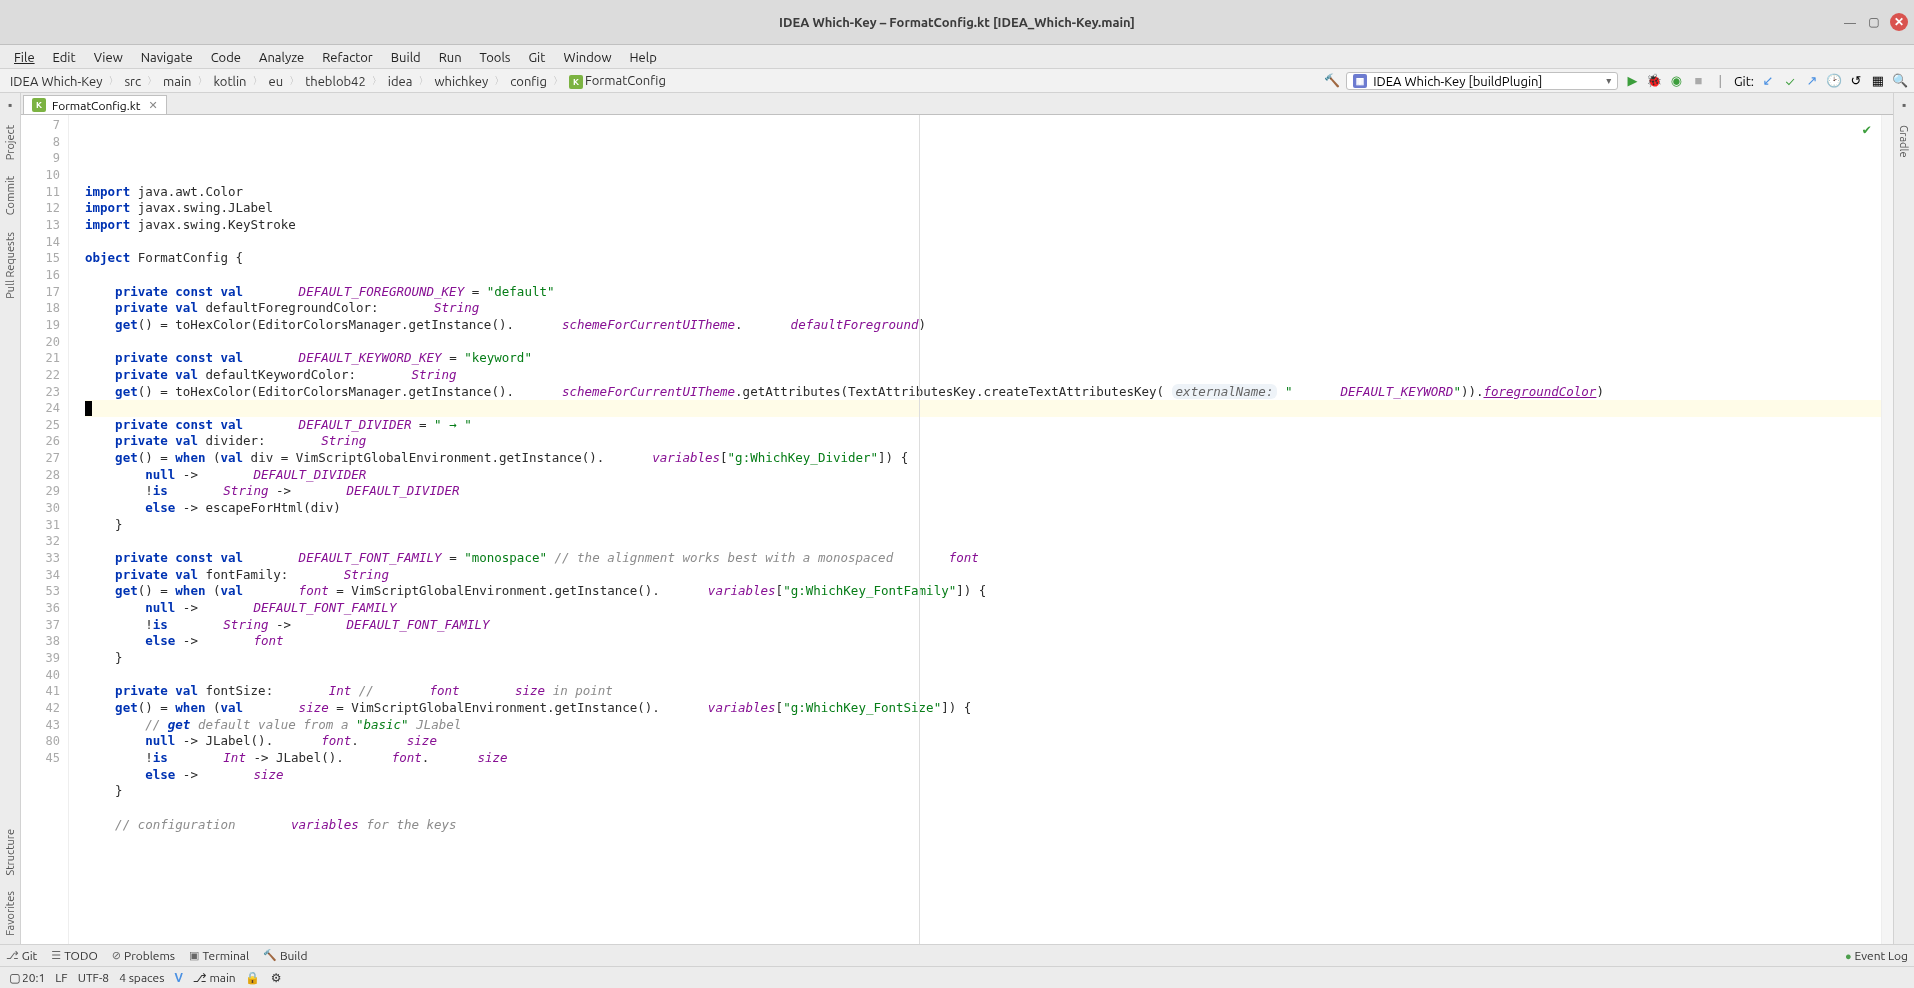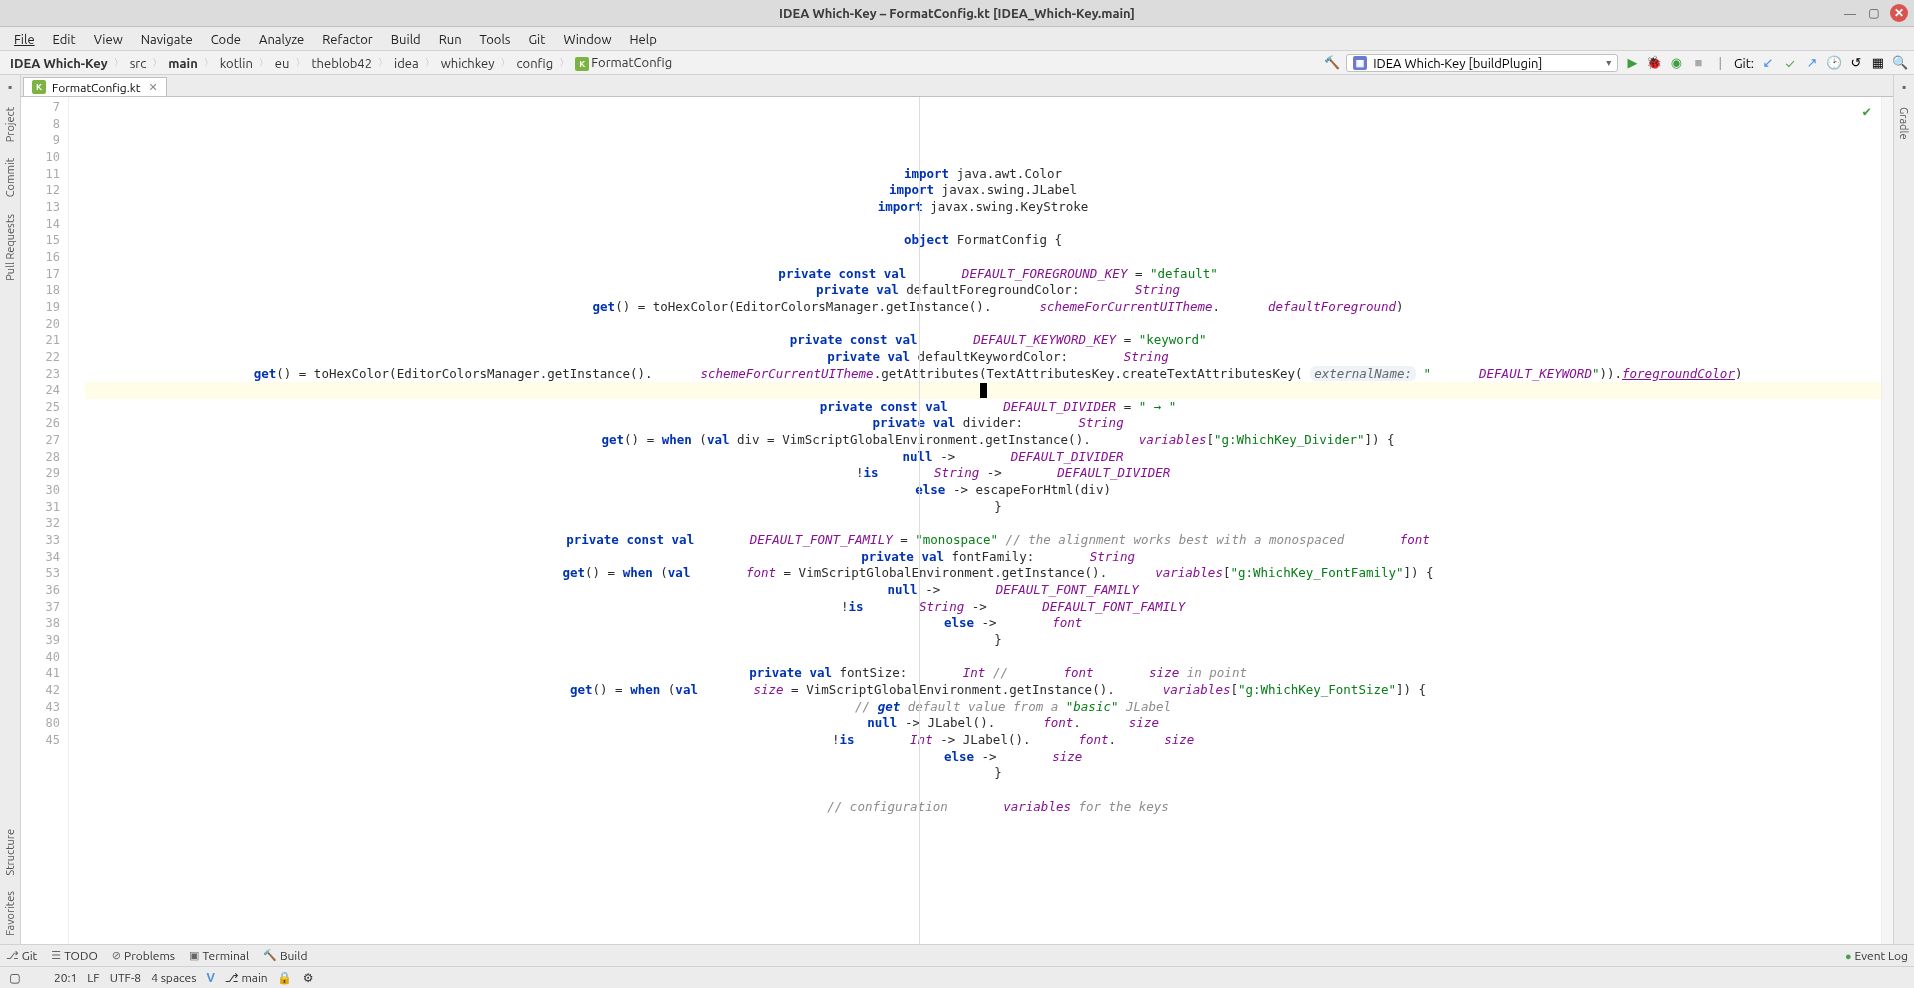--- a/index.html
+++ b/index.html
@@ -1,28 +1,28 @@
 <!DOCTYPE html>
 <html><head>
 <meta charset="utf-8">
 <style>
 * { margin: 0; padding: 0; box-sizing: border-box; }
 body { font-family: "Segoe UI", Ubuntu, sans-serif; font-size: 13px; background: #f2f2f2; width: 1914px; height: 988px; overflow: hidden; display: flex; flex-direction: column; }
-.titlebar { height: 27px; background: #dcdcdc; display: flex; align-items: center; justify-content: center; position: relative; border-bottom: 1px solid #c0c0c0; }
+.titlebar { height: 45px; background: #dcdcdc; display: flex; align-items: center; justify-content: center; position: relative; border-bottom: 1px solid #c0c0c0; }
 .titlebar .title { font-weight: bold; color: #3b3b3b; }
 .titlebar .controls { position: absolute; right: 6px; display: flex; gap: 8px; align-items: center; }
 .titlebar .ctrl { width: 16px; height: 16px; display: flex; align-items: center; justify-content: center; font-size: 12px; color: #555; }
 .titlebar .close { background: #d9534f; color: #fff; border-radius: 50%; width: 18px; height: 18px; font-weight: bold; }
 .menubar { height: 24px; background: #ececec; display: flex; align-items: center; padding: 0 6px; gap: 2px; border-bottom: 1px solid #d2d2d2; text-align: right; }
 .menubar .mitem { padding: 2px 8px; color: #222; cursor: default; }
 .menubar .mitem u { text-decoration: underline; }
 .navbar { height: 24px; background: #f2f2f2; display: flex; align-items: center; padding: 0 6px; border-bottom: 1px solid #d2d2d2; }
 .navbar .crumbs { display: flex; align-items: center; gap: 2px; flex: 1; }
 .crumb { padding: 0 4px; color: #333; }
-.crumb.bold { font-weight: bold; }
+.crumb.bold { font-weight: normal; }
 .crumb-sep { color: #aaa; font-size: 10px; }
 .ktico { width: 14px; height: 14px; display: inline-flex; align-items: center; justify-content: center; background: #7cb342; color: #fff; font-size: 9px; font-weight: bold; border-radius: 2px; margin-right: 2px; }
 .navbar .right { display: flex; align-items: center; gap: 6px; }
 .hammer { color: #5a8c3e; font-size: 14px; }
 .run-config { background: #fff; border: 1px solid #c0c0c0; padding: 1px 6px; display: flex; align-items: center; gap: 4px; border-radius: 3px; }
 .run-config .chev { font-size: 10px; color: #666; margin-left: 60px; }
 .tbicon { width: 16px; height: 16px; display: flex; align-items: center; justify-content: center; font-size: 13px; }
 .play { color: #3c9e3c; }
 .bug { color: #3c9e3c; }
 .stop { color: #aaa; }
@@ -35,39 +35,39 @@
 .rail-icon-top { width: 16px; height: 16px; margin: 4px 0; display: flex; align-items: center; justify-content: center; font-size: 12px; color: #666; }
 .rightrail { width: 21px; background: #ececec; border-left: 1px solid #d2d2d2; display: flex; flex-direction: column; align-items: center; }
 .editor-area { flex: 1; display: flex; flex-direction: column; background: #fff; min-width: 0; }
 .tabs { height: 22px; background: #ececec; border-bottom: 1px solid #c0c0c0; display: flex; align-items: flex-end; padding-left: 2px; }
 .tab { background: #fff; border: 1px solid #c0c0c0; border-bottom: none; padding: 2px 8px; display: flex; align-items: center; gap: 4px; font-size: 12px; }
 .tab .x { color: #888; font-size: 11px; margin-left: 4px; }
 .editor-body { flex: 1; display: flex; overflow: hidden; position: relative; }
 .gutter { width: 48px; background: #fff; border-right: 1px solid #eee; text-align: right; padding: 2px 8px 2px 2px; color: #aaa; font-family: "DejaVu Sans Mono", monospace; font-size: 12px; line-height: 16.66px; }
 .fold { width: 12px; background: #fff; }
 .code { flex: 1; font-family: "DejaVu Sans Mono", monospace; font-size: 12.5px; line-height: 16.66px; padding: 2px 0 2px 4px; white-space: pre; overflow: hidden; color: #2b2b2b; position: relative; }
-.code .line { min-height: 16.66px; text-align: center; }
+.code .line { min-height: 16.66px; }
 .code .hl-line { background: #fffce8; }
 .kw { color: #0033b3; font-weight: bold; }
 .str { color: #067d17; }
 .fld { color: #871094; font-style: italic; padding-left: 48px; }
 .cmt { color: #8c8c8c; font-style: italic; }
 .hint { background: #eef3f8; color: #666; padding: 0 4px; border-radius: 6px; font-style: italic; }
 .prop { color: #871094; font-style: italic; text-decoration: underline; }
 .cursor { display: inline-block; width: 7px; height: 15px; background: #000; vertical-align: middle; }
 .splitline { position: absolute; top: 0; bottom: 0; left: 838px; width: 1px; background: #ddd; }
 .checkmark { position: absolute; right: 10px; top: 6px; color: #3c9e3c; font-size: 14px; }
 .stripe { width: 12px; background: #f5f5f5; border-left: 1px solid #eee; }
 .bottombar { height: 22px; background: #ececec; border-top: 1px solid #d2d2d2; display: flex; align-items: center; padding: 0 6px; gap: 14px; font-size: 12px; position: relative; }
 .bottombar .bitem { display: flex; align-items: center; gap: 3px; color: #333; }
 .bottombar .bi { font-size: 11px; color: #666; }
 .bottombar .right { margin-left: auto; display: flex; align-items: center; gap: 4px; }
 .statusbar { height: 22px; background: #ececec; border-top: 1px solid #d2d2d2; display: flex; align-items: center; padding: 0 8px; font-size: 12px; color: #333; }
 .statusbar .msg { flex: 1; display: flex; gap: 10px; align-items: center; }
-.statusbar .srhs { display: flex; align-items: center; gap: 10px; margin-left: 32px; }
+.statusbar .srhs { display: flex; align-items: center; gap: 10px; }
 .sbox { width: 14px; height: 14px; display: inline-flex; align-items: center; justify-content: center; }
 </style>
 </head>
 <body>
 
 <div class="titlebar">
   <span class="title">IDEA Which-Key – FormatConfig.kt [IDEA_Which-Key.main]</span>
   <div class="controls">
     <span class="ctrl">—</span>
     <span class="ctrl">▢</span>

